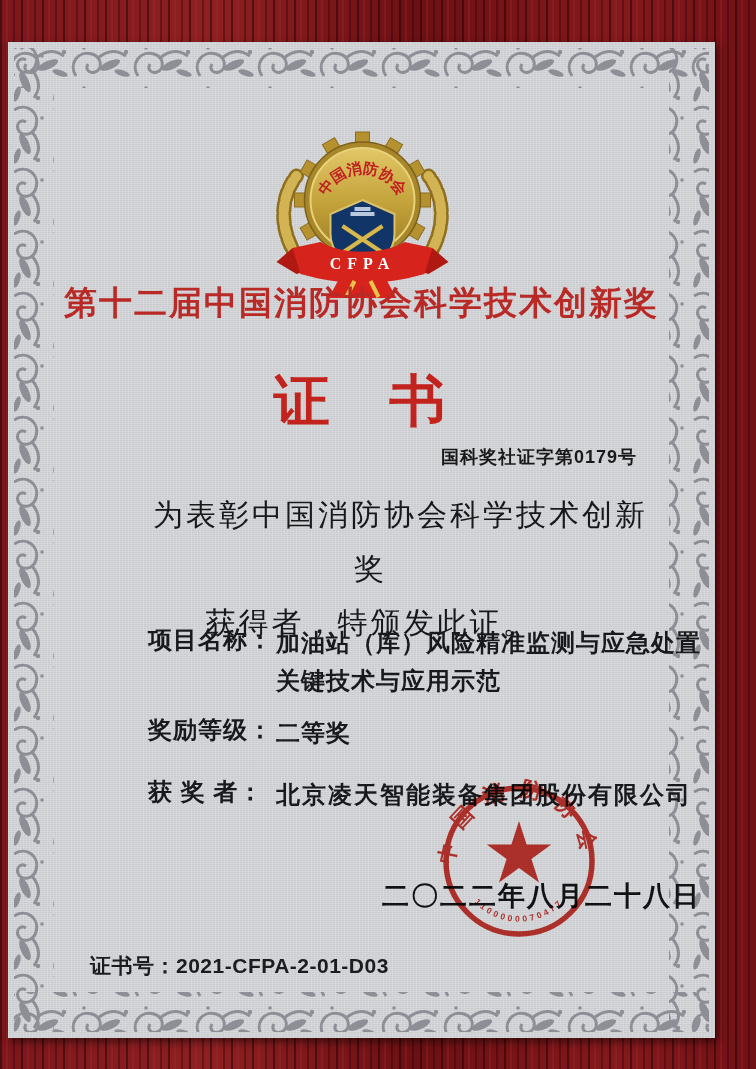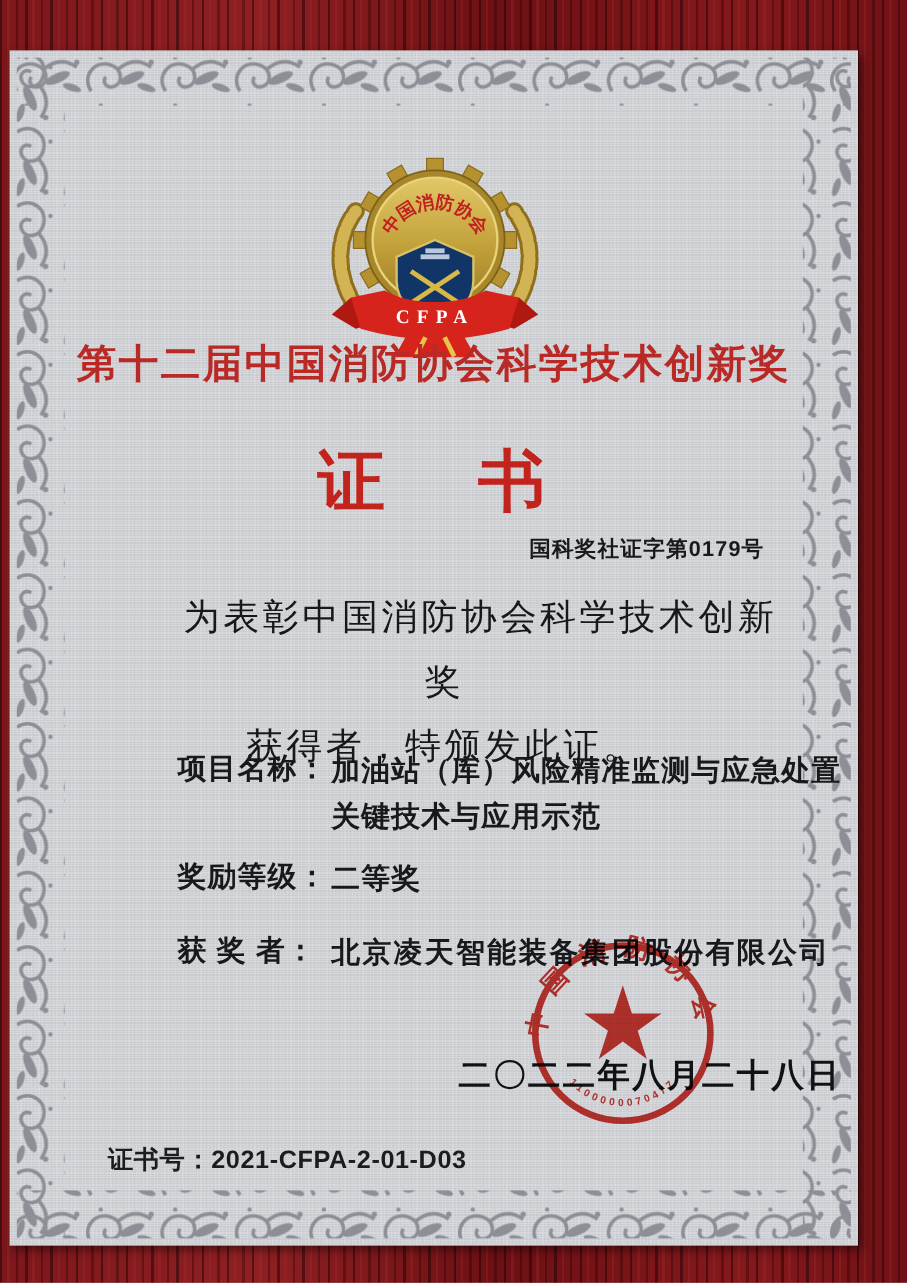--- a/index.html
+++ b/index.html
@@ -31,21 +31,21 @@
   
   .logo{position:absolute;left:252px;top:86px;width:205px;height:170px;}
   
   .title{
     position:absolute;left:0;top:239px;width:100%;text-align:center;
     font-family:Liberation Sans, sans-serif;font-weight:bold;
     font-size:33px;letter-spacing:2px;color:#b92a26;white-space:nowrap;
   }
   .subtitle{
     position:absolute;left:0;top:322px;width:100%;text-align:center;
-    font-family:Liberation Mono, monospace;font-weight:bold;
+    font-family:Liberation Sans, sans-serif;font-weight:bold;
     font-size:56px;color:#c2231d;word-spacing:36px;letter-spacing:4px;
   }
   .serial{
     position:absolute;left:0;top:403px;width:100%;text-align:right;
     padding-right:78px;box-sizing:border-box;
     font-weight:bold;font-size:18px;color:#191919;letter-spacing:1px;
   }
   .body-text{
     position:absolute;left:75px;top:446px;width:575px;
     font-family:"DejaVu Serif", serif;

